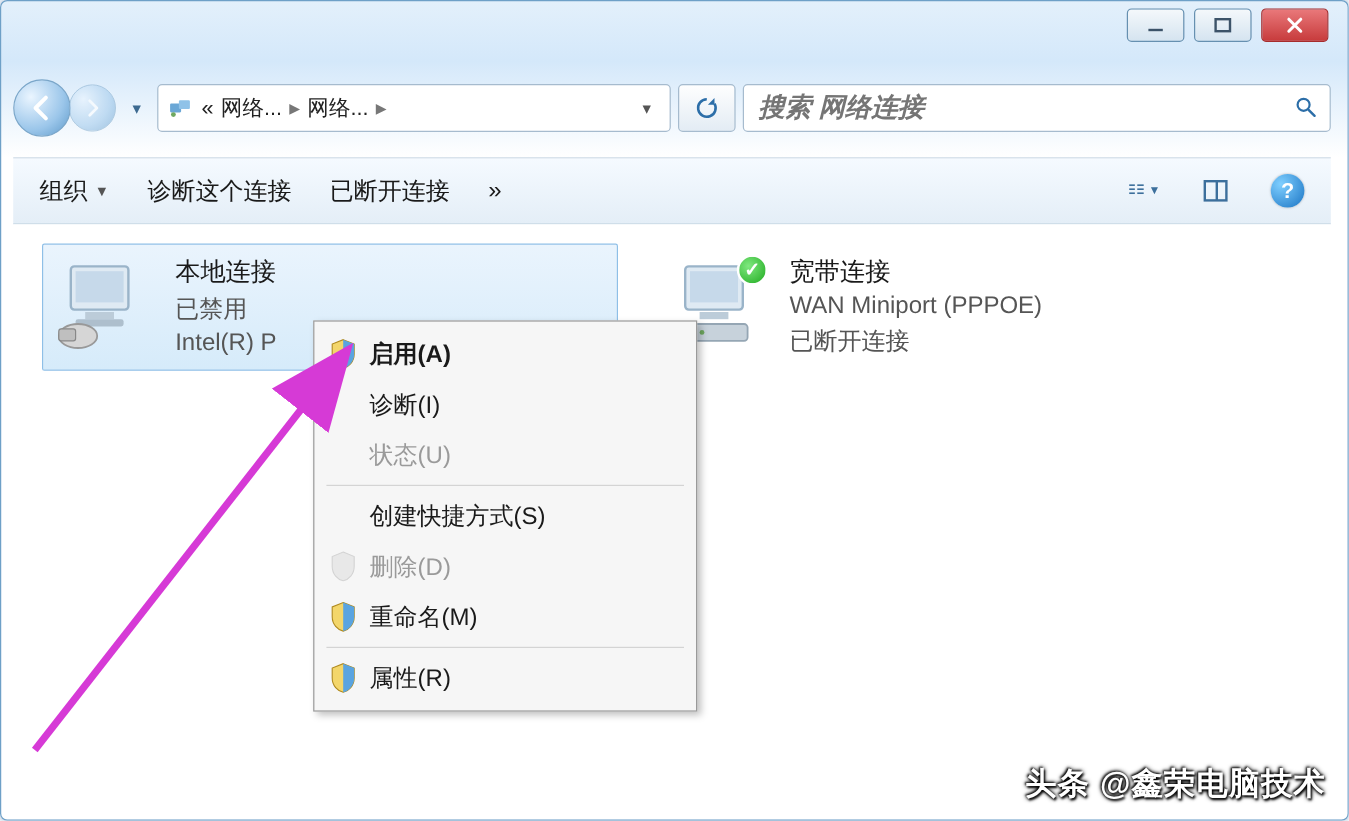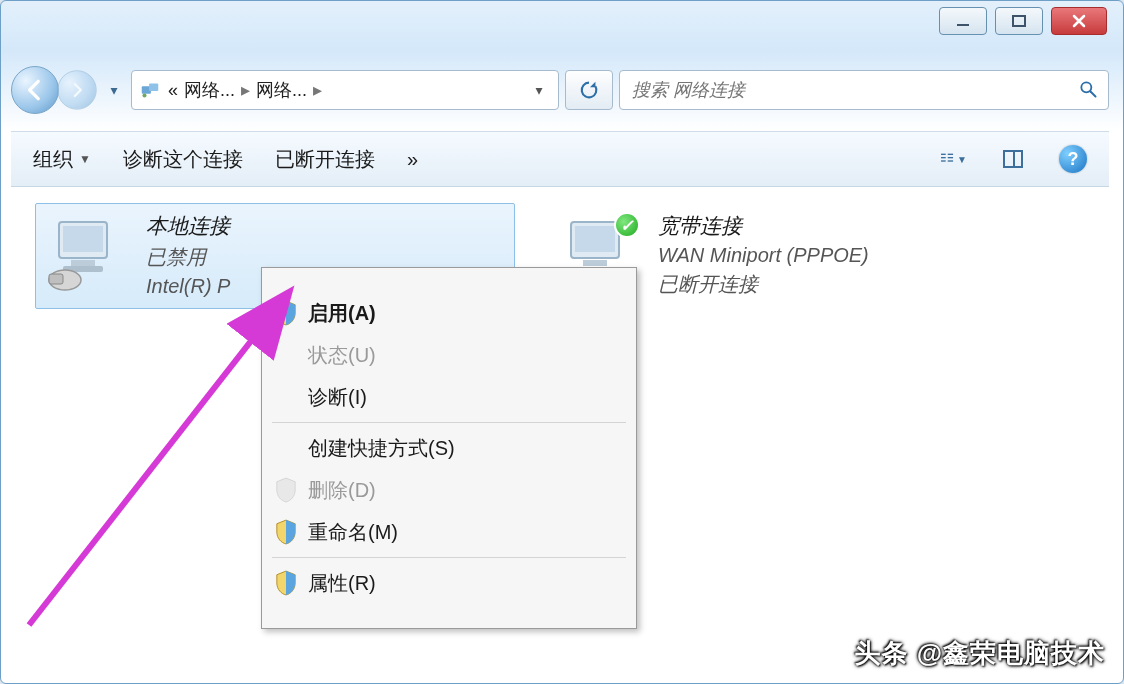--- a/index.html
+++ b/index.html
@@ -75,22 +75,22 @@
     background: linear-gradient(#fefefe,#e3ecf4);
     display:flex;align-items:center;justify-content:center;color:#2c6ea8;
   }
   .searchbar {
     width: 490px; height:40px; margin-left:6px;
     border:1px solid #a6bbce; border-radius:4px;
     background:#fff;
     display:flex; align-items:center; padding:0 10px;
   }
   .searchbar input {
-    flex:1; border:none; outline:none; font-size:18px; font-style:italic; color:#0c4a6e;
-    font-family: inherit; background:transparent;
+    flex:1; border:none; outline:none; font-size:22px; font-style:italic; color:#0c4a6e;
+    font-family: inherit; background:transparent;font-weight:bold;
   }
   .searchbar .sicon { color:#2c6ea8; }
 
   
   .toolbar {
     position:absolute; left:10px; right:14px; top:130px; height:56px;
     border-top:1px solid #d0dde8; border-bottom:1px solid #c5d6e4;
     background: linear-gradient(#f5faff,#e4eef7);
     display:flex; align-items:center; padding:0 22px; gap:32px;
     font-size:20px; color:#1a1a1a;justify-content:flex-end;
@@ -106,21 +106,21 @@
     box-shadow:0 0 2px rgba(0,0,0,0.3);
   }
 
   
   .content {
     position:absolute; left:10px; right:14px; top:186px; bottom:14px;
     background:#fff;
     padding:16px 24px;
   }
   .conn-grid {
-    display:flex; gap:32px;font-style:italic;
+    display:flex; gap:32px;
   }
   .conn-item {
     display:flex; gap:14px;
     padding:8px;
     border:1px solid transparent;
     border-radius:2px;
     width: 480px;
   }
   .conn-item.selected {
     background: linear-gradient(#eaf4fd,#d6ebfa);
@@ -134,25 +134,25 @@
     width:26px;height:26px;border-radius:50%;
     background:radial-gradient(circle at 35% 35%, #7fe87f,#1faa1f);
     border:2px solid #fff;
     display:flex;align-items:center;justify-content:center;color:#fff;font-size:16px;font-weight:bold;
   }
 
   
   .ctxmenu {
     position:absolute;
     left: 260px; top: 266px;
-    width: 376px;
+    width: 320px;
     background:#f6f6f6;
     border:1px solid #9a9a9a;
     box-shadow: 3px 3px 6px rgba(0,0,0,0.25);
-    padding: 24px 0;
+    padding: 6px 0;
     font-size:20px;
   }
   .ctxitem {
     display:flex; align-items:center;
     height: 42px;
     padding: 0 14px 0 10px;
     color:#1a1a1a;
     gap: 8px;
   }
   .ctxitem.disabled { color:#9a9a9a; }
@@ -331,27 +331,27 @@
   <div class="ctxmenu">
     <div class="ctxitem highlight">
       <span class="ctx-icon">
         <svg class="shield" viewBox="0 0 24 28">
             <path d="M12 1 L22 5 V14 C22 21 17 26 12 27 C7 26 2 21 2 14 V5 Z" fill="#f3d66b" stroke="#b08a1f" stroke-width="1"></path>
             <path d="M12 1 L22 5 V14 C22 21 17 26 12 27 Z" fill="#5aa4e0"></path>
           </svg>
       </span>
       <span>启用(A)</span>
     </div>
+    <div class="ctxitem">
+      <span class="ctx-icon"></span>
+      <span>诊断(I)</span>
+    </div>
     <div class="ctxitem disabled">
       <span class="ctx-icon"></span>
       <span>状态(U)</span>
-    </div>
-    <div class="ctxitem">
-      <span class="ctx-icon"></span>
-      <span>诊断(I)</span>
     </div>
     <div class="ctxsep"></div>
     <div class="ctxitem">
       <span class="ctx-icon"></span>
       <span>创建快捷方式(S)</span>
     </div>
     <div class="ctxitem disabled">
       <span class="ctx-icon">
         <svg class="shield" viewBox="0 0 24 28" style="opacity:0.45">
             <path d="M12 1 L22 5 V14 C22 21 17 26 12 27 C7 26 2 21 2 14 V5 Z" fill="#d8d8d8" stroke="#aaa"></path>

